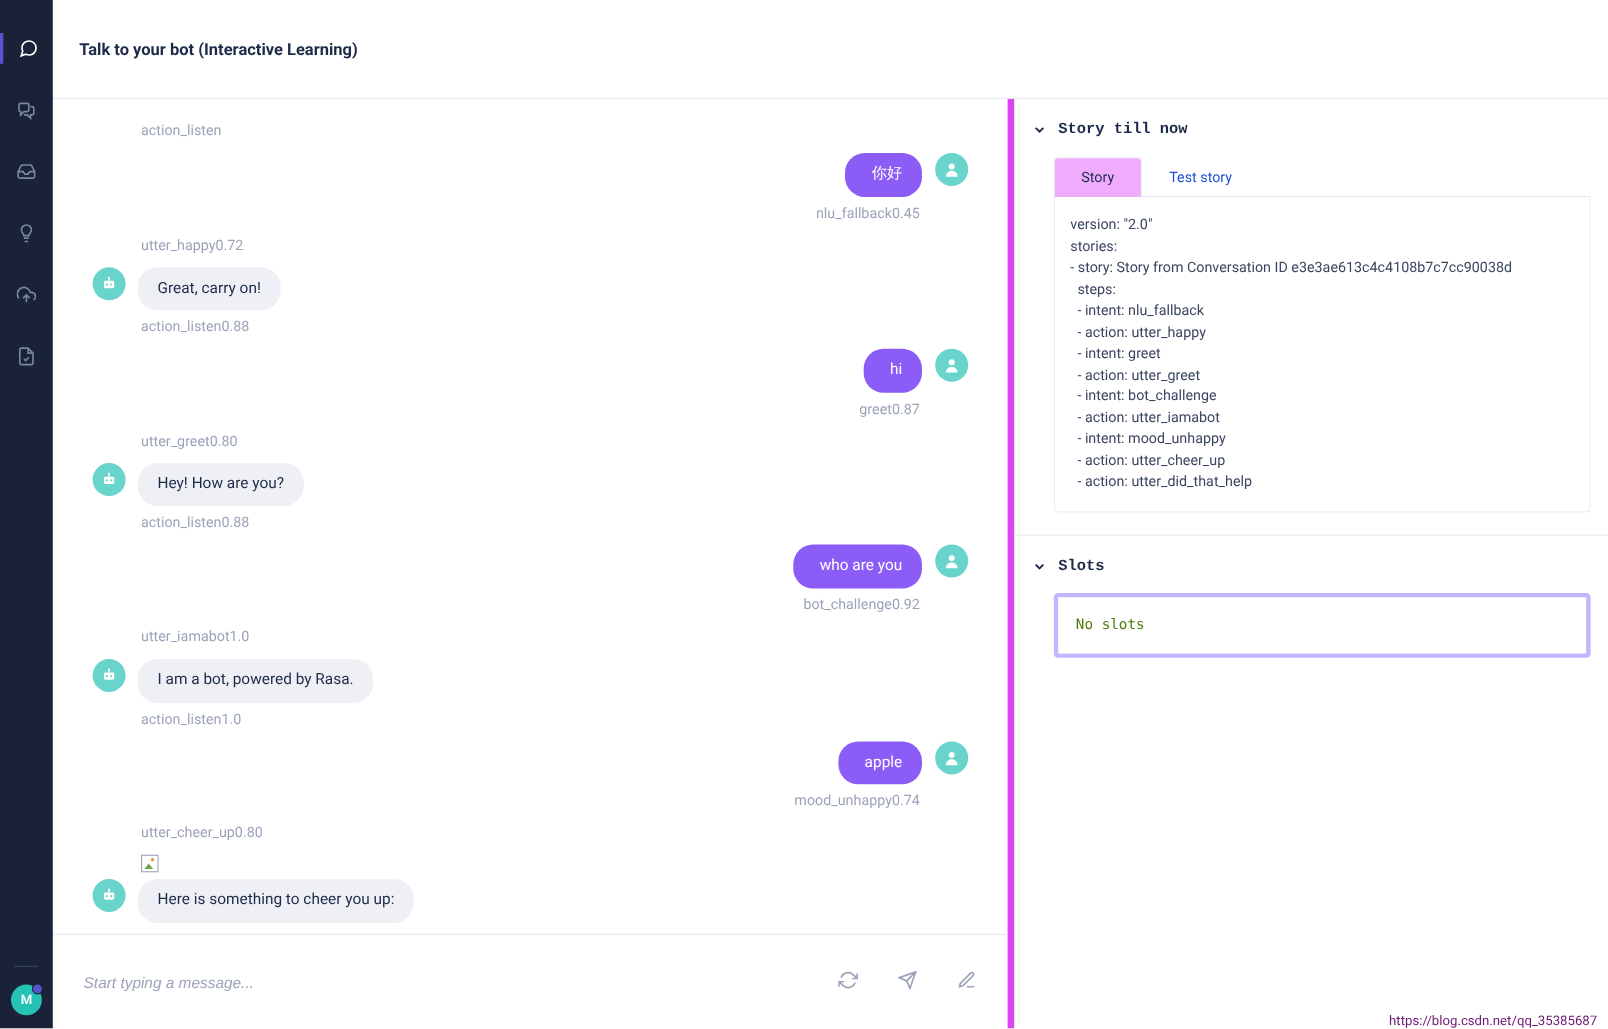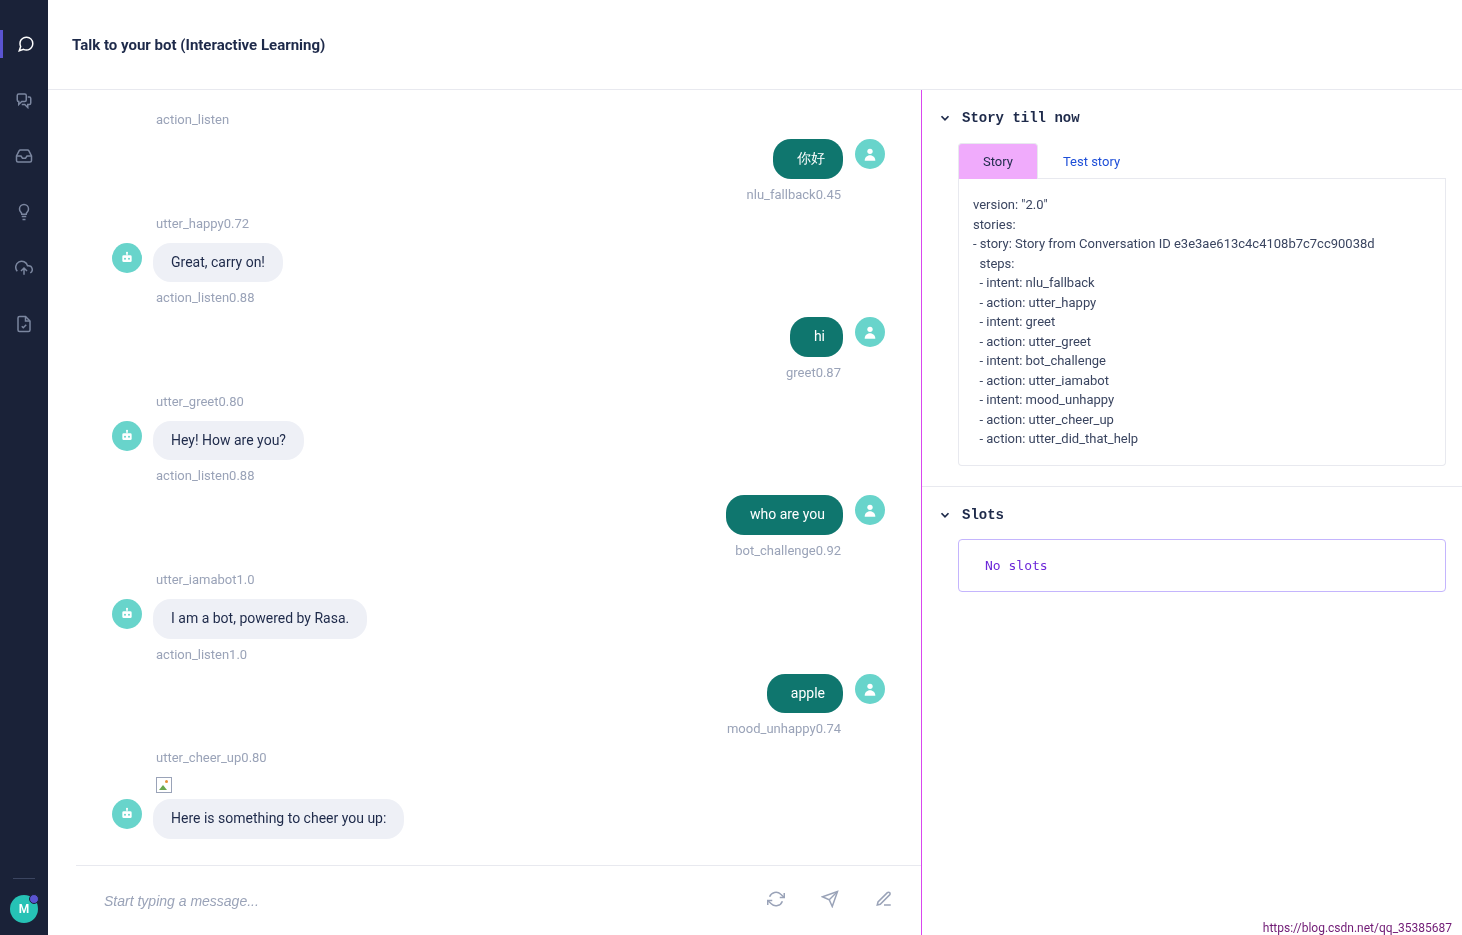--- a/index.html
+++ b/index.html
@@ -19,44 +19,44 @@
 
 
 .main { flex: 1; display: flex; flex-direction: column; min-width: 0; }
 
 .header { height: 90px; border-bottom: 1px solid #e8e9ef; display: flex; align-items: center; padding: 0 24px; }
 .header-title { font-size: 15px; font-weight: 700; color: #1e2a4a; }
 
 .body { flex: 1; display: flex; min-height: 0; }
 
 
-.chat-area { flex: 1; display: flex; flex-direction: column; min-width: 0; border-right: 1px solid #d946ef; margin-left: 28px; }
+.chat-area { flex: 1; display: flex; flex-direction: column; min-width: 0; border-right: 6px solid #d946ef; }
 .chat-scroll { flex: 1; overflow-y: scroll; padding: 16px 36px 16px 36px; }
 
 .msg-row { display: flex; margin-bottom: 8px; }
 .meta-row { font-size: 13px; color: #9aa3b8; margin-left: 44px; margin-bottom: 12px; margin-top: 6px; }
 .meta-row-user { text-align: right; margin-right: 44px; margin-left: 0; font-size: 13px; color: #9aa3b8; margin-bottom: 14px; margin-top: 6px; }
 
 .bot-row { justify-content: flex-start; align-items: flex-start; gap: 11px; }
 .user-row { justify-content: flex-end; align-items: flex-start; gap: 12px; }
 
 .avatar { width: 30px; height: 30px; border-radius: 50%; flex: 0 0 30px; display: flex; align-items: center; justify-content: center; }
 .avatar-bot { background: #68d4cb; }
 .avatar-user { background: #68d4cb; }
 .avatar svg { width: 16px; height: 16px; color: #fff; }
 
 .bubble { padding: 10px 18px; border-radius: 18px; max-width: 520px; font-size: 14px; line-height: 1.4; }
 .bubble-bot { background: #eef0f6; color: #1e2a4a; }
-.bubble-user { background: #0f766e; color: #fff; padding-left: 24px; }
+.bubble-user { background: #8b5cf6; color: #fff; padding-left: 24px; }
 
 .image-placeholder { width: 16px; height: 16px; border: 1px solid #9aa3b8; position: relative; margin-left: 44px; margin-bottom: 6px; }
 .image-placeholder::before { content:""; position:absolute; left:2px; bottom:2px; width:0; height:0; border-left:4px solid transparent; border-right:4px solid transparent; border-bottom:5px solid #6aa84f; }
 .image-placeholder::after { content:""; position:absolute; right:3px; top:2px; width:3px; height:3px; background:#e69138; border-radius:50%; }
 
-.input-bar { height: 70px; border-top: 1px solid #e8e9ef; display: flex; align-items: center; padding: 0 28px; gap: 10px; }
+.input-bar { height: 86px; border-top: 1px solid #e8e9ef; display: flex; align-items: center; padding: 0 28px; gap: 10px; }
 .input-field { flex: 1; border: none; outline: none; font-size: 14px; color: #1e2a4a; font-style: italic; }
 .input-field::placeholder { color: #9aa3b8; font-style: italic; }
 .input-actions { display: flex; gap: 36px; color: #9aa3b8; }
 .input-actions span { cursor: pointer; }
 .input-actions svg { width: 18px; height: 18px; }
 
 
 .chat-scroll::-webkit-scrollbar { width: 16px; }
 .chat-scroll::-webkit-scrollbar-track { background: #f5f6f9; }
 .chat-scroll::-webkit-scrollbar-thumb { background: #c3c7d1; }
@@ -68,21 +68,21 @@
 .panel-header { display: flex; align-items: center; gap: 10px; font-weight: 700; font-size: 14px; cursor: pointer; margin-bottom: 16px; padding-left: 8px; font-family: Liberation Mono, monospace;}
 .panel-header svg { width: 14px; height: 14px; }
 
 .tabs { display: flex; border-bottom: 1px solid #e8e9ef; margin-left: 28px; }
 .tab { padding: 10px 24px; font-size: 13px; cursor: pointer; border: 1px solid transparent; border-bottom: none; border-radius: 4px 4px 0 0; position: relative; top: 1px; background: #fafbfc; }
 .tab.active { border-color: #e8e9ef; background: #f0abfc; color: #1e2a4a; }
 .tab.inactive { color: #1d4ed8; background: transparent; }
 
 .story-content { border: 1px solid #e8e9ef; border-top: none; margin-left: 28px; padding: 16px 14px; font-size: 13px; line-height: 1.5; color: #3a4560; border-radius: 0 0 4px 4px; white-space: pre; overflow: hidden; font-family: inherit; }
 
-.slots-box { margin-left: 28px; border: 1px solid #c4b5fd; border-radius: 4px; padding: 18px 26px; font-family: "SFMono-Regular", Consolas, monospace; font-size: 13px; color: #6d28d9; }
+.slots-box { margin-left: 28px; border: 4px solid #c4b5fd; border-radius: 4px; padding: 18px 16px; font-family: "SFMono-Regular", Consolas, monospace; font-size: 13px; color: #4d7c0f; }
 
 .watermark { position: fixed; bottom: 0; right: 10px; font-size: 12px; color: #701a75; pointer-events: none; }
 </style>
 </head>
 <body>
 
 <nav class="sidebar">
   <div class="sidebar-items">
     <div class="sidebar-item active">
       <svg viewBox="0 0 24 24" fill="none" stroke="currentColor" stroke-width="2">

